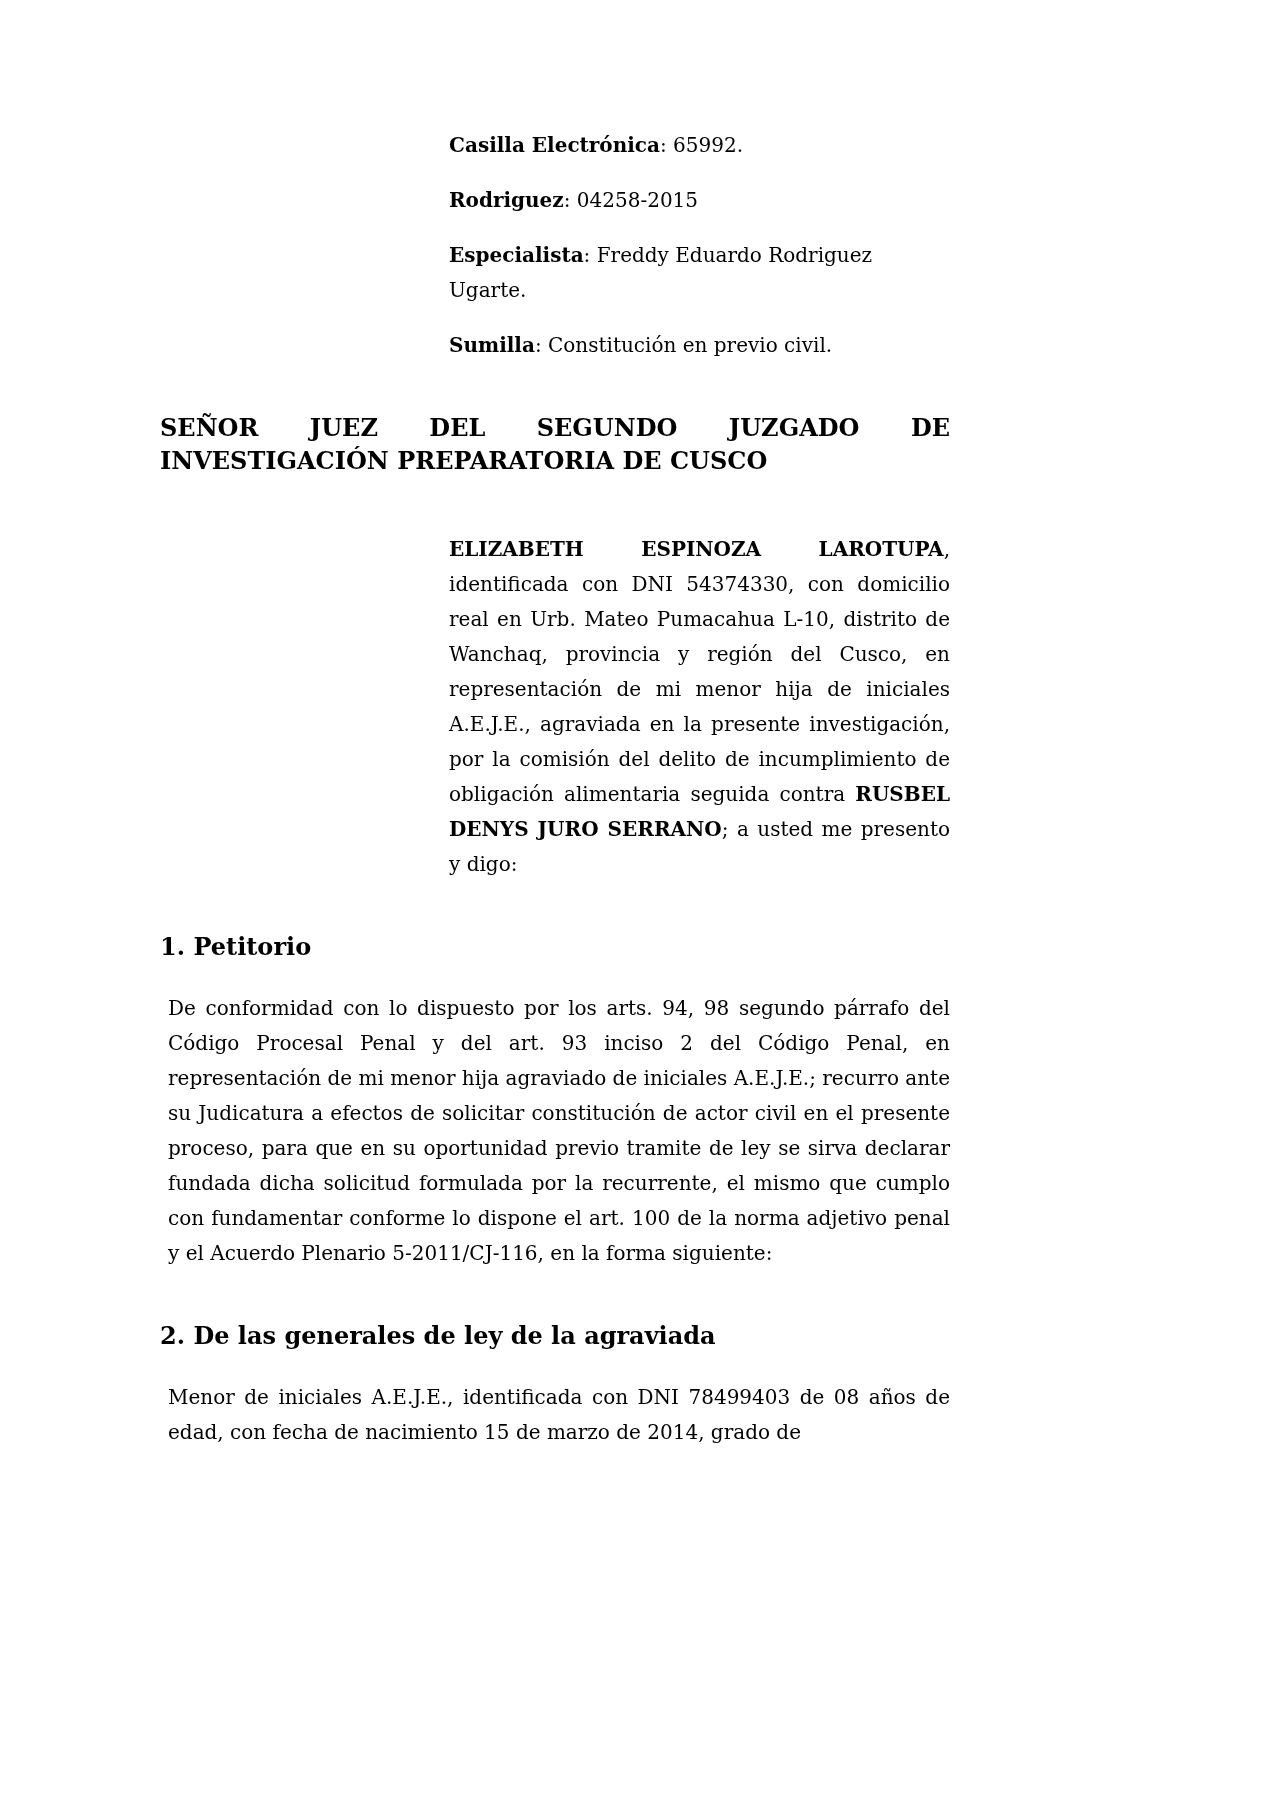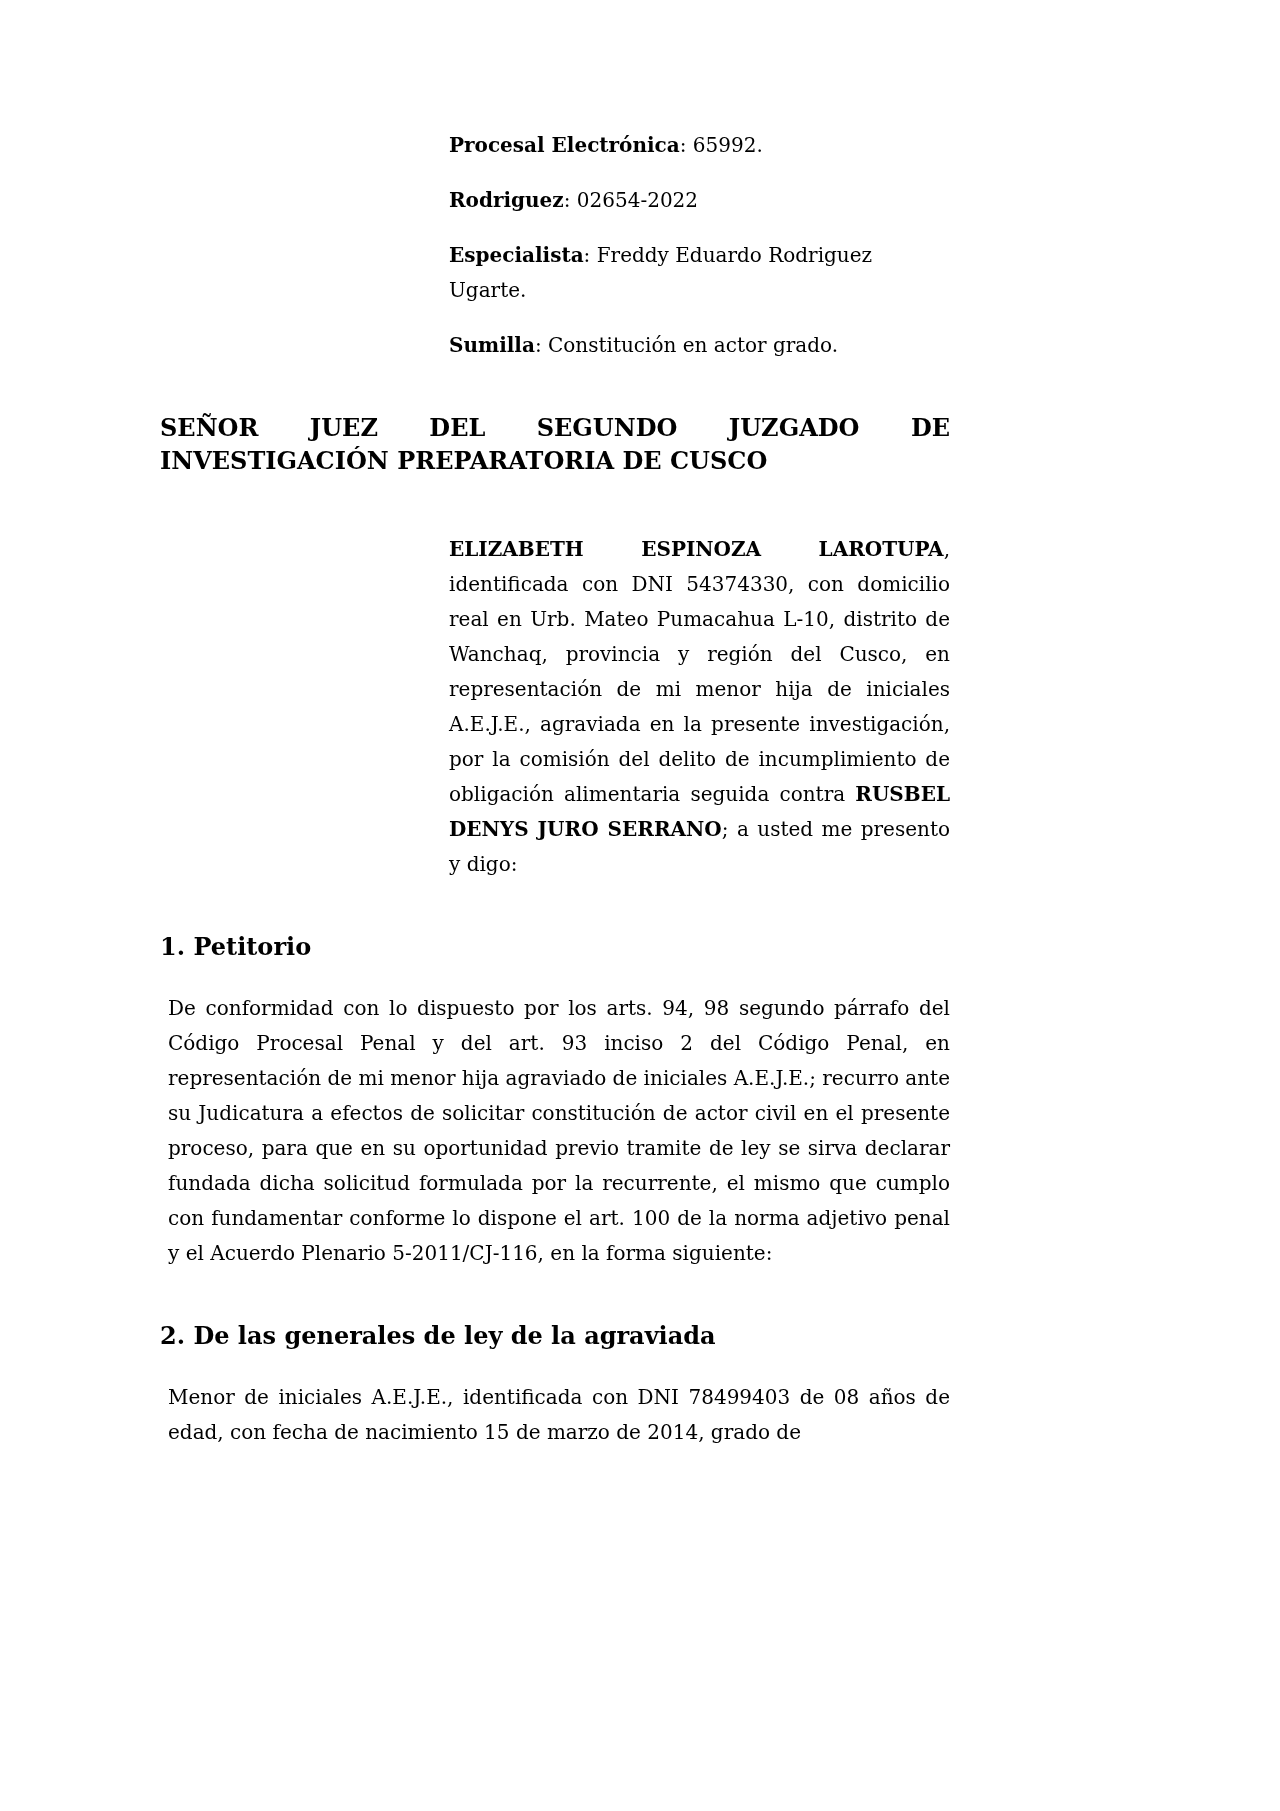--- a/index.html
+++ b/index.html
@@ -55,30 +55,30 @@
     font-weight: bold;
   }
 </style>
 </head>
 <body>
 
 <div class="page">
 
   <div class="header-block">
     <p class="header-field">
-      <span class="label">Procesal Electrónica</span><span>: 65992.</span>
+      <span class="label">Casilla Electrónica</span><span>: 65992.</span>
     </p>
     <p class="header-field">
-      <span class="label">Rodriguez</span><span>: 02654-2022</span>
+      <span class="label">Rodriguez</span><span>: 04258-2015</span>
     </p>
     <p class="header-field">
       <span class="label">Especialista</span><span>: Freddy Eduardo Rodriguez Ugarte.</span>
     </p>
     <p class="header-field">
-      <span class="label">Sumilla</span><span>: Constitución en actor grado.</span>
+      <span class="label">Sumilla</span><span>: Constitución en previo civil.</span>
     </p>
   </div>
 
   <h1 class="addressee">SEÑOR JUEZ DEL SEGUNDO JUZGADO DE INVESTIGACIÓN PREPARATORIA DE CUSCO</h1>
 
   <p class="intro-paragraph">
     <span class="bold">ELIZABETH ESPINOZA LAROTUPA</span><span>, identificada con DNI 54374330, con domicilio real en Urb. Mateo Pumacahua L-10, distrito de Wanchaq, provincia y región del Cusco, en representación de mi menor hija de iniciales A.E.J.E., agraviada en la presente investigación, por la comisión del delito de incumplimiento de obligación alimentaria seguida contra </span><span class="bold">RUSBEL DENYS JURO SERRANO</span><span>; a usted me presento y digo:</span>
   </p>
 
   <h2 class="section-heading">1. Petitorio</h2>

